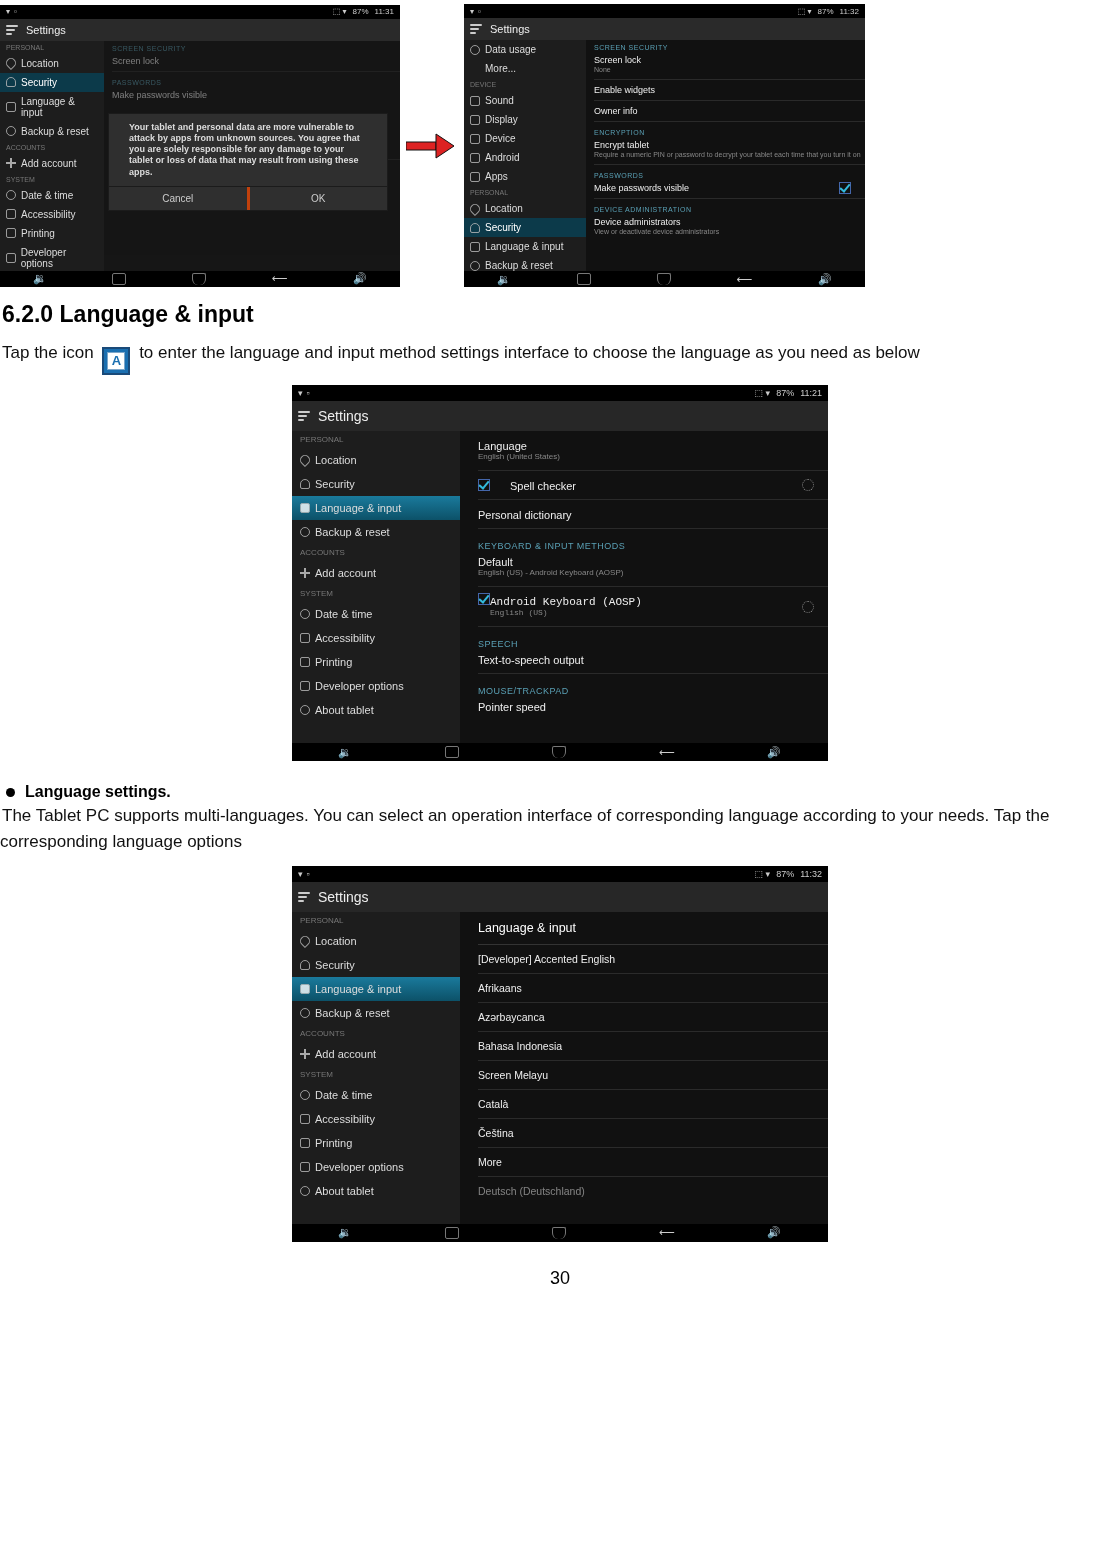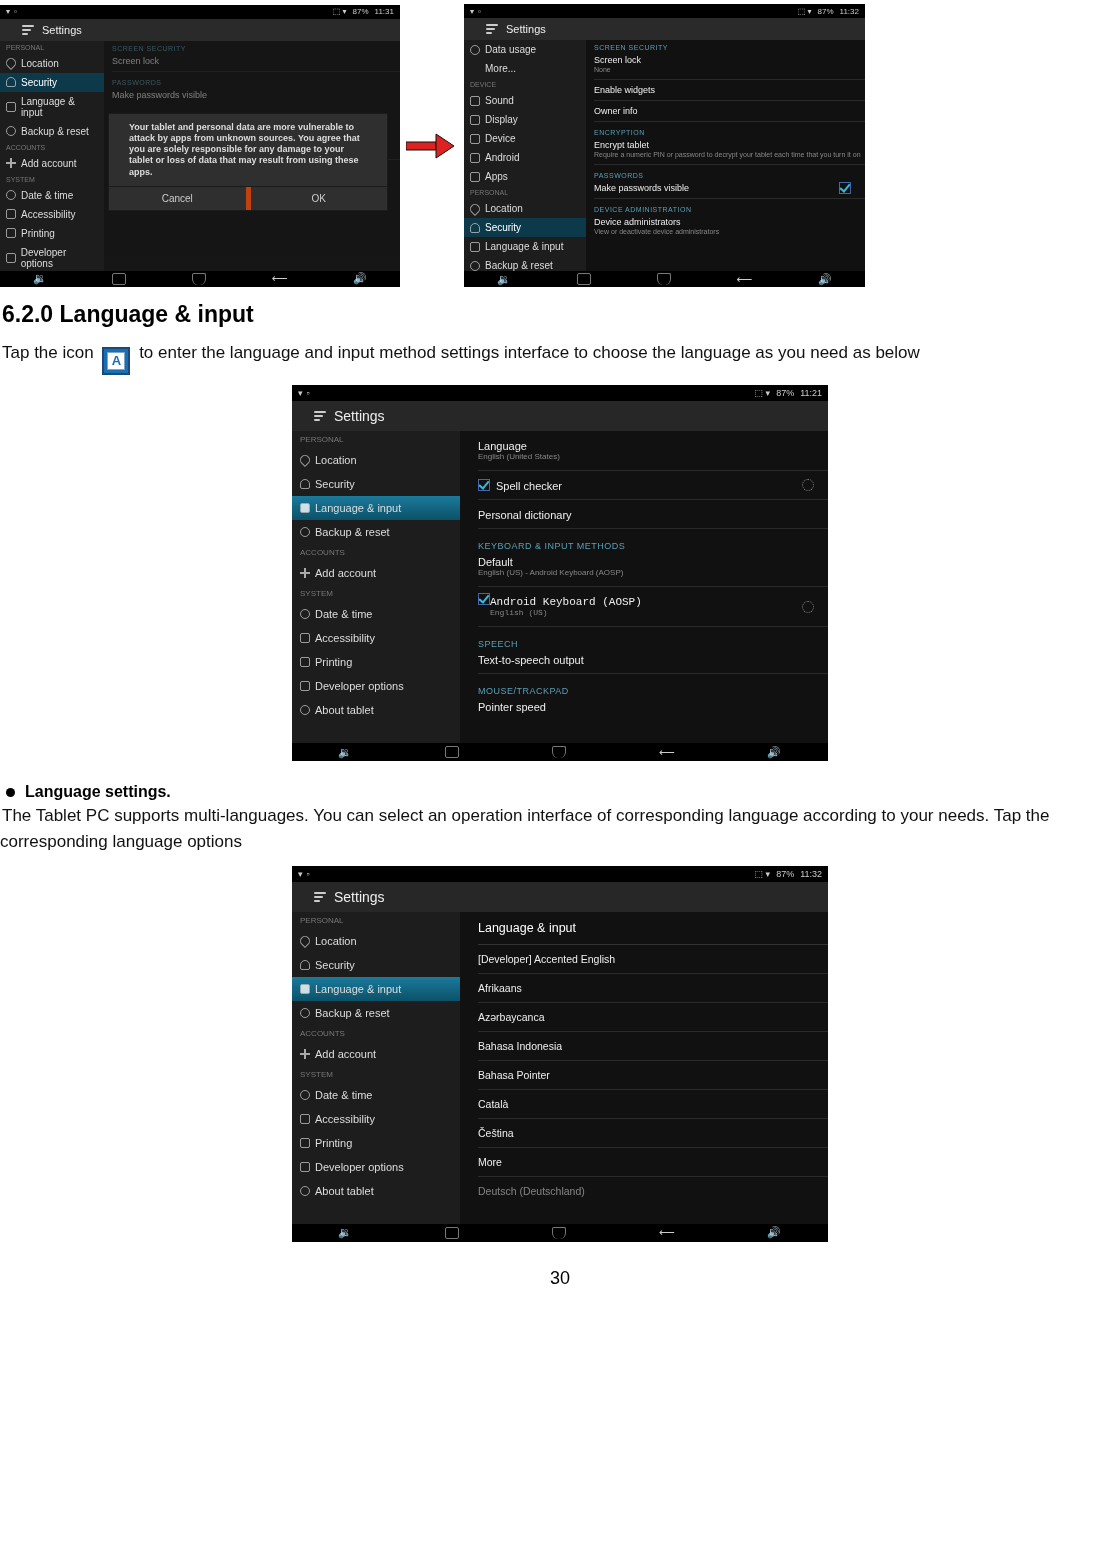--- a/index.html
+++ b/index.html
@@ -9,21 +9,21 @@
   .top-row { display: flex; align-items: center; gap: 4px; justify-content: flex-start; }
   .shot { background: #1a1a1a; color: #eee; font-size: 9px; position: relative; overflow: hidden; }
   .shot-a { width: 400px; height: 282px; }
   .shot-b { width: 401px; height: 283px; margin-left: 4px; }
 
   .arrow-wrap { width: 52px; text-align: center; }
   .arrow-svg { display: block; margin: 0 auto; }
 
   .statusbar { height: 14px; background: #000; color: #ccc; font-size: 8px; display: flex; justify-content: flex-end; align-items: center; padding: 0 6px; gap: 6px; }
   .statusbar .left { margin-right: auto; display: flex; gap: 4px; }
-  .titlebar { height: 22px; background: #2a2a2a; display: flex; align-items: center; padding-left: 22px; gap: 6px; font-size: 11px; text-align: right; }
+  .titlebar { height: 22px; background: #2a2a2a; display: flex; align-items: center; padding-left: 6px; gap: 6px; font-size: 11px; text-align: right; }
   .sliders-icon { width: 14px; height: 14px; display: inline-flex; flex-direction: column; gap: 2px; justify-content: center; }
   .sliders-icon span { height: 2px; background: #ccc; display: block; border-radius: 1px; }
   .sliders-icon span:nth-child(1){ width: 12px; }
   .sliders-icon span:nth-child(2){ width: 9px; }
   .sliders-icon span:nth-child(3){ width: 6px; }
 
   .shot-body { display: flex; height: calc(100% - 14px - 22px - 16px); }
   .sidebar { width: 104px; background: #1d1d1d; overflow: hidden; display: flex; flex-direction: column; }
   .sidebar.rt { width: 122px; }
   .section-hdr { font-size: 7px; color: #777; padding: 3px 6px; text-transform: uppercase; }
@@ -45,21 +45,21 @@
   .content .sep { height: 1px; background: #2a2a2a; margin: 3px -8px 3px 0; }
 
   
   .dialog {
     position: absolute; left: 108px; top: 108px; width: 280px;
     background: #2f2f2f; border: 1px solid #1b1b1b; color: #ddd; font-size: 9px;
   }
   .dialog .body { padding: 8px 20px; line-height: 1.25; font-weight: bold; }
   .dialog .btns { display: flex; border-top: 1px solid #1b1b1b; }
   .dialog .btn { flex:1; text-align:center; padding:6px 0; font-size:10px; color:#ccc; }
-  .dialog .btn:first-child { border-right: 5px solid #c2410c; }
+  .dialog .btn:first-child { border-right: 3px solid #c2410c; }
 
   .navbar { height: 16px; background: #000; display: flex; justify-content: space-around; align-items: center; color: #ccc; font-size: 11px; }
   .nav-ic { width: 14px; height: 12px; border: 1px solid #777; border-radius: 2px; }
   .nav-ic.home { border-bottom: none; border-radius: 2px 2px 6px 6px; }
 
   
   h2.sec { font-size: 23px; font-weight: bold; margin: 14px 0 12px 2px; }
   .para { font-size: 17px; line-height: 1.55; color: #111; margin: 0 2px; }
   .lang-icon {
     display: inline-flex; width: 28px; height: 28px; background: #1b6fb0;
@@ -387,21 +387,21 @@
             <span class="ic round"></span>
             <span>About tablet</span>
           </div>
       </div>
       <div class="content">
         <div style="height:6px"></div>
         <div class="opt">Language</div>
         <div class="opt-sub">English (United States)</div>
         <div class="sep"></div>
         <div class="opt-row">
-          <div style="display:flex; align-items:center; gap:6px;">
+          <div style="display:flex; align-items:center; gap:20px;">
             <span class="chk"></span>
             <span class="opt">Spell checker</span>
           </div>
           <span class="gear"></span>
         </div>
         <div class="sep"></div>
         <div class="opt">Personal dictionary</div>
         <div class="sep"></div>
         <div class="cat">KEYBOARD &amp; INPUT METHODS</div>
         <div class="opt">Default</div>
@@ -507,21 +507,21 @@
             <span class="ic round"></span>
             <span>About tablet</span>
           </div>
       </div>
       <div class="content">
         <div class="lang-header-row">Language &amp; input</div>
         <div class="lang-list-item">[Developer] Accented English</div>
         <div class="lang-list-item">Afrikaans</div>
         <div class="lang-list-item">Azərbaycanca</div>
         <div class="lang-list-item">Bahasa Indonesia</div>
-        <div class="lang-list-item">Bahasa Pointer</div>
+        <div class="lang-list-item">Screen Melayu</div>
         <div class="lang-list-item">Català</div>
         <div class="lang-list-item">Čeština</div>
         <div class="lang-list-item">More</div>
         <div class="lang-list-item" style="opacity:.5; border:none; padding-bottom:0">Deutsch (Deutschland)</div>
       </div>
     </div>
     <div class="navbar">
       <span>🔉</span>
         <span class="nav-ic"></span>
         <span class="nav-ic home"></span>

